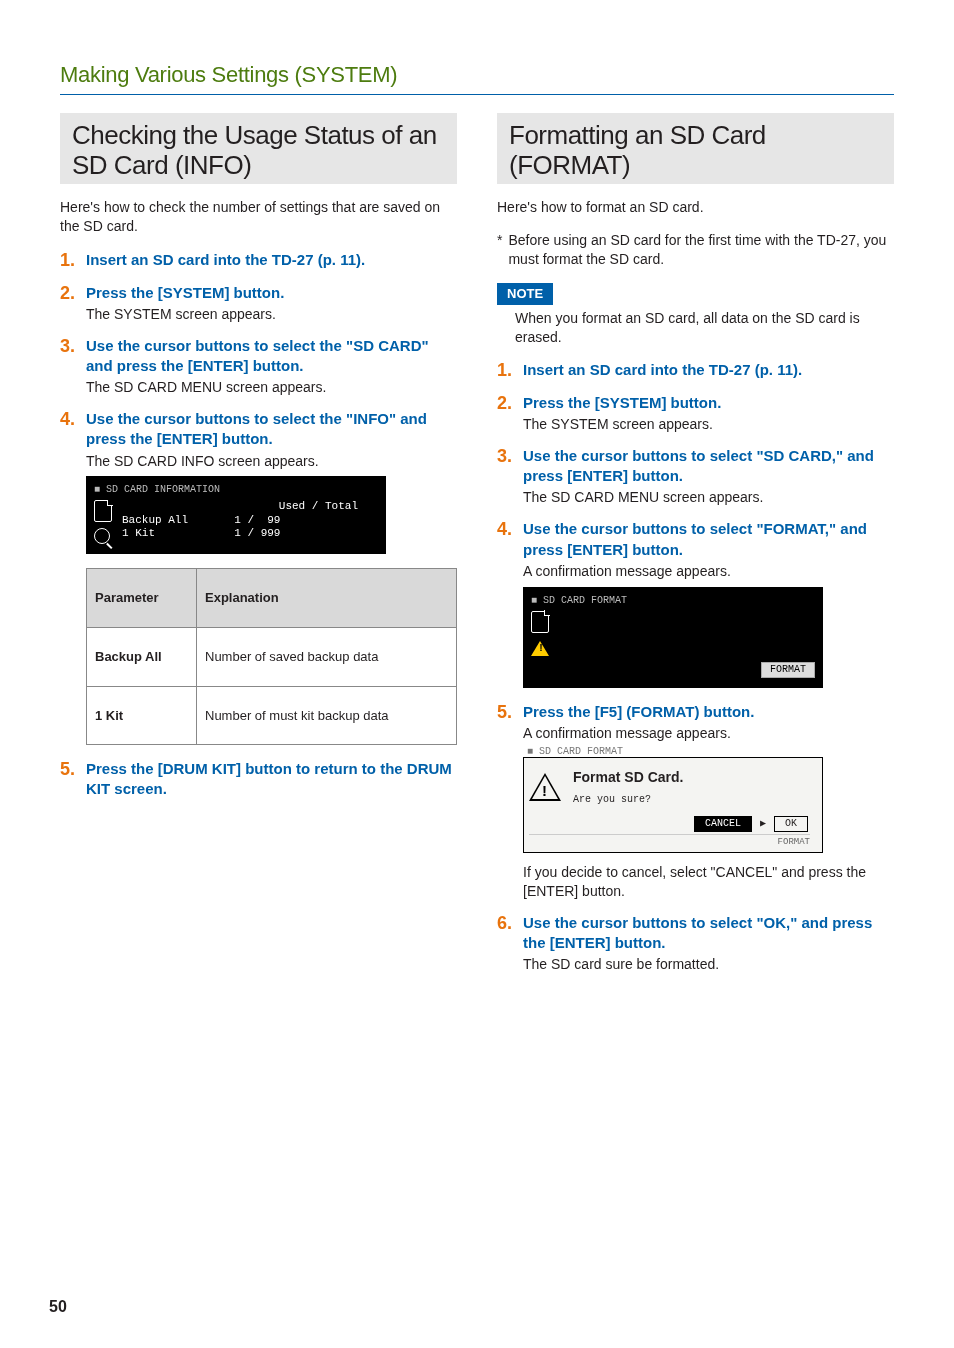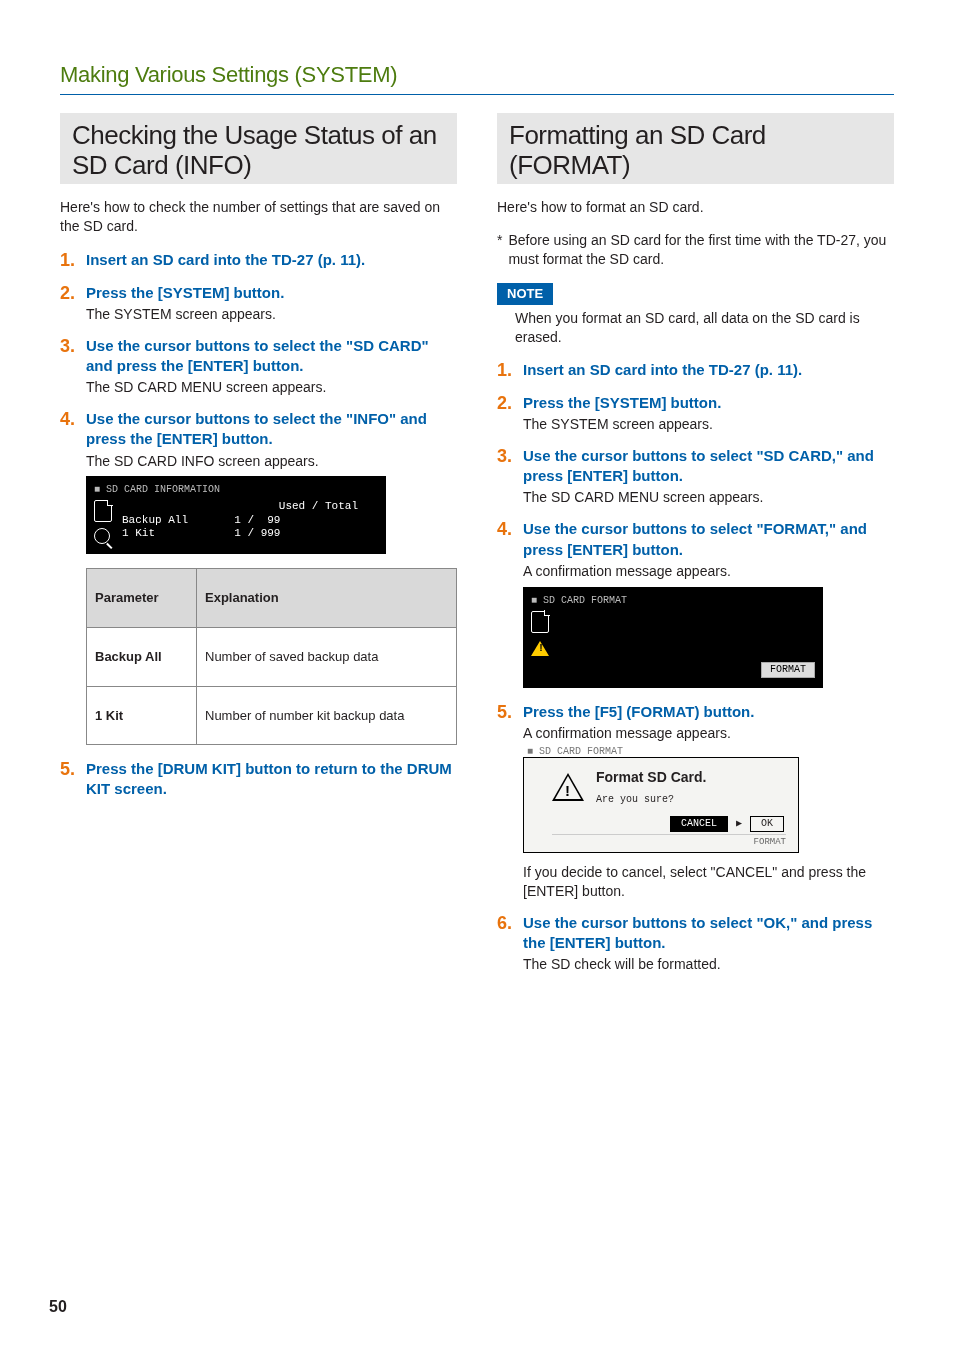--- a/index.html
+++ b/index.html
@@ -89,22 +89,22 @@
   .mag-icon { width:16px;height:16px;border:1.5px solid #fff;border-radius:50%;position:relative;margin-top:2px;}
   .mag-icon::after{content:"";position:absolute;width:7px;height:1.5px;background:#fff;bottom:-3px;right:-4px;transform:rotate(45deg);}
   .warn-icon-lcd{width:0;height:0;border-left:9px solid transparent;border-right:9px solid transparent;border-bottom:15px solid #ffcc00;position:relative;margin-top:4px;}
   .warn-icon-lcd::after{content:"!";position:absolute;left:-2px;top:2px;color:#000;font-weight:700;font-size:10px;}
   .lcd-center { flex:1; white-space:pre; }
   .lcd-footer { text-align:right; margin-top:6px;}
   .lcd-btn { display:inline-block; border:1px solid #aaa; background:#ddd; color:#000; padding:1px 8px; font-size:10px;}
   .lcd-white {
     background:#f4f4f2;
     border:1px solid #000;
-    width:276px;
-    padding:10px 12px 4px 28px;
+    width:300px;
+    padding:10px 12px 4px 5px;
     margin:6px 0 10px 0;
     font-family: Arial, sans-serif;
     position:relative;
   }
   .lcd-white-title { font-family:"Courier New",monospace; font-size:10px; color:#777; position:absolute; top:-12px; left:4px;}
   .lcd-white .row{display:flex;gap:12px;align-items:center;}
   .warn-tri {width:0;height:0;border-left:16px solid transparent;border-right:16px solid transparent;border-bottom:28px solid #000;position:relative;flex:0 0 auto;}
   .warn-tri::before{content:"";position:absolute;left:-13px;top:3px;width:0;height:0;border-left:13px solid transparent;border-right:13px solid transparent;border-bottom:23px solid #f4f4f2;}
   .warn-tri::after{content:"!";position:absolute;left:-3px;top:8px;color:#000;font-weight:700;font-size:15px;z-index:2;}
   .lcd-white-head{font-weight:700;font-size:14px;}
@@ -179,21 +179,21 @@
               <tr>
             <th>Parameter</th>
             <th>Explanation</th>
           </tr>
           <tr>
             <td class="k">Backup All</td>
             <td>Number of saved backup data</td>
           </tr>
           <tr>
             <td class="k">1 Kit</td>
-            <td>Number of number kit backup data</td>
+            <td>Number of must kit backup data</td>
           </tr>
         </tbody>
           </table>
       </li>
       <li class="step">
         <div class="step-head">Press the [DRUM KIT] button to return to the DRUM KIT screen.</div>
       </li>
     </ol>
   </div>
 
@@ -256,19 +256,19 @@
               <span class="tri">▶</span>
               <span class="tbtn">OK</span>
             </div>
             <div class="lcd-white-foot">FORMAT</div>
           </div>
         </div>
         <div class="step-body">If you decide to cancel, select "CANCEL" and press the [ENTER] button.</div>
       </li>
       <li class="step">
         <div class="step-head">Use the cursor buttons to select "OK," and press the [ENTER] button.</div>
-        <div class="step-body">The SD check will be formatted.</div>
+        <div class="step-body">The SD card sure be formatted.</div>
       </li>
     </ol>
   </div>
 </div>
 
 <div class="page-num">50</div>
 
 </body></html>

